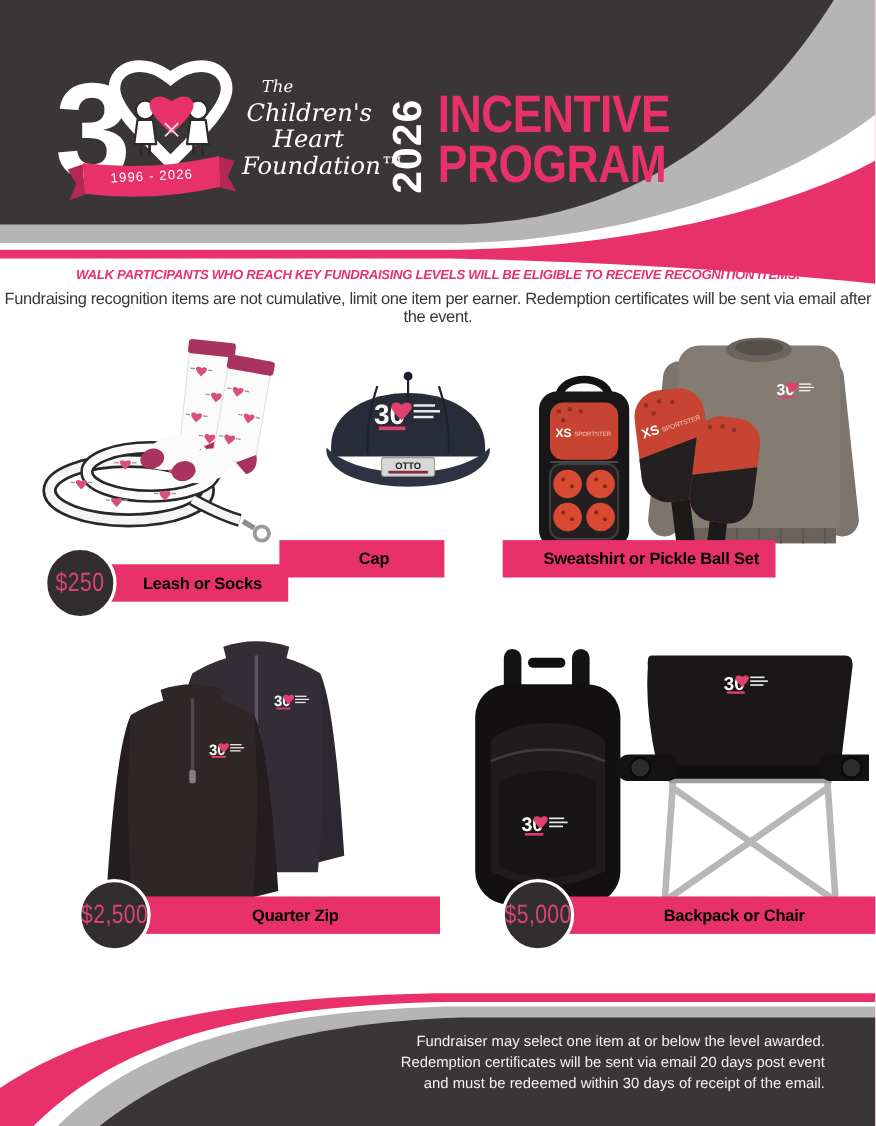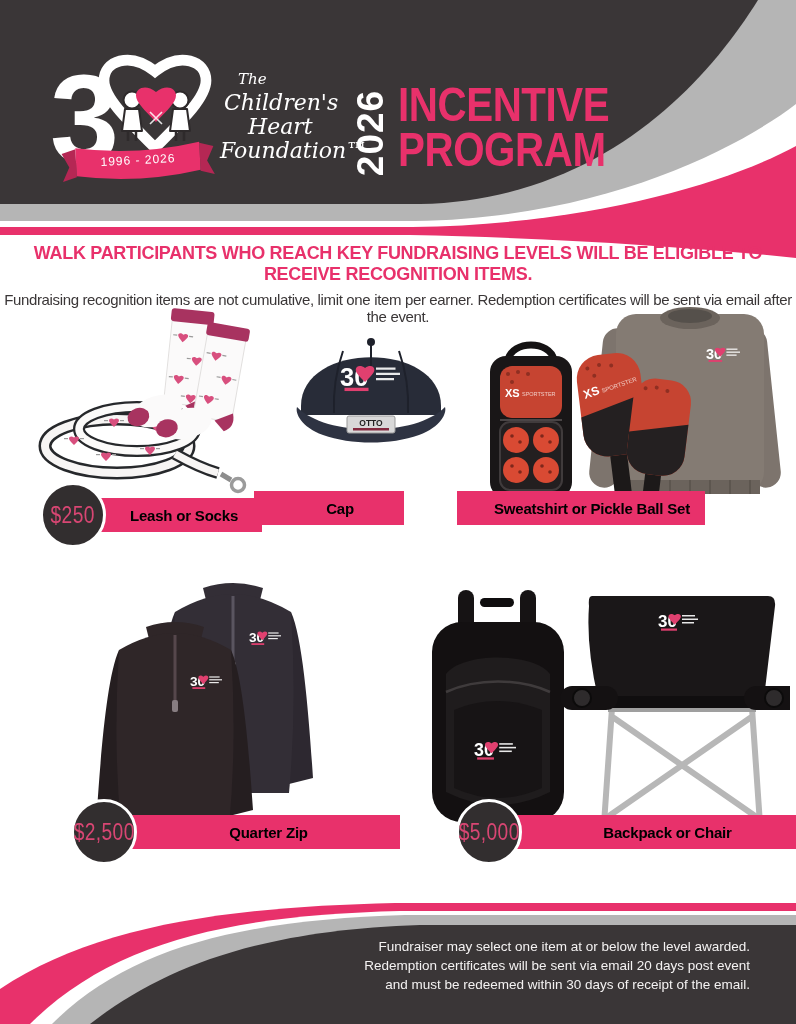--- a/index.html
+++ b/index.html
@@ -13,21 +13,21 @@
   .logo-svg{position:absolute;top:48px;left:50px;}
   .year-vert{position:absolute;left:316px;top:113px;width:110px;height:40px;
              transform:rotate(-90deg);color:#ffffff;font-weight:bold;font-size:37px;
              text-align:center;letter-spacing:1px;line-height:40px;}
   .title-block{position:absolute;left:398px;top:82px;color:#e8316b;font-weight:bold;
                font-size:48px;line-height:0.94;letter-spacing:-0.5px;
                transform:scaleX(0.84);transform-origin:left top;white-space:nowrap;}
 
   
   .intro{position:absolute;top:243px;left:0;width:796px;text-align:center;}
-  .intro .headline{color:#e8316b;font-weight:bold;font-size:18px;letter-spacing:-0.3px;margin:0 18px;}
+  .intro .headline{color:#e8316b;font-weight:bold;font-size:12px;letter-spacing:-0.3px;margin:0 18px;font-style:italic;}
   .intro .subtext{color:#3a3637;font-size:15px;letter-spacing:-0.35px;margin-top:6px;}
 
   
   .badge{position:absolute;display:flex;align-items:center;}
   .badge .circle{width:66px;height:66px;border-radius:50%;background:#322e2f;border:3px solid #ffffff;
                  box-sizing:border-box;display:flex;align-items:center;justify-content:center;z-index:2;
                  flex:0 0 auto;}
   .badge .amount{color:#d84673;font-size:24px;font-weight:normal;white-space:nowrap;
                  transform:scaleX(0.8);letter-spacing:0.5px;}
   .badge .bar{height:34px;background:#e8316b;margin-left:-22px;padding-left:22px;display:flex;
@@ -269,21 +269,21 @@
       <path d="M14,10 L190,10 Q198,10 197,20 L186,112 L20,112 Q8,60 11,20 Q10,10 14,10 Z" fill="#1a1718"></path>
       <rect x="20" y="110" width="168" height="12" fill="#100e0f"></rect>
       <rect x="-18" y="100" width="58" height="24" rx="12" fill="#141112"></rect>
       <circle cx="4" cy="112" r="9" fill="#2e2b2c" stroke="#0c0b0b" stroke-width="2"></circle>
       <rect x="166" y="100" width="58" height="24" rx="12" fill="#141112"></rect>
       <circle cx="196" cy="112" r="9" fill="#2e2b2c" stroke="#0c0b0b" stroke-width="2"></circle>
       <use href="#mini30" transform="translate(80,26)"></use>
     </g>
   </svg>
 
-  <div class="badge" style="left:40px;top:482px;justify-content:center;">
+  <div class="badge" style="left:40px;top:497px;justify-content:center;">
     <div class="circle">
       <span class="amount">$250</span>
     </div>
     <div class="bar" style="width:156px;">Leash or Socks</div>
   </div>
 
   <div class="badge" style="left:276px;top:491px;">
     <div class="bar" style="width:128px;">Cap</div>
   </div>
 

